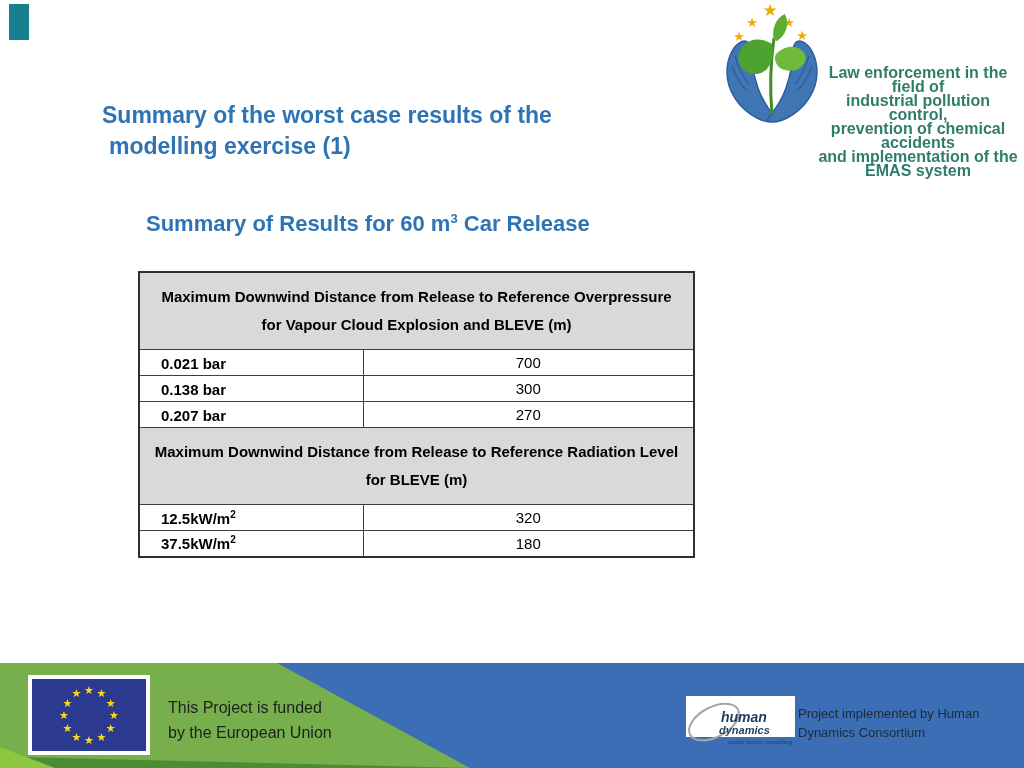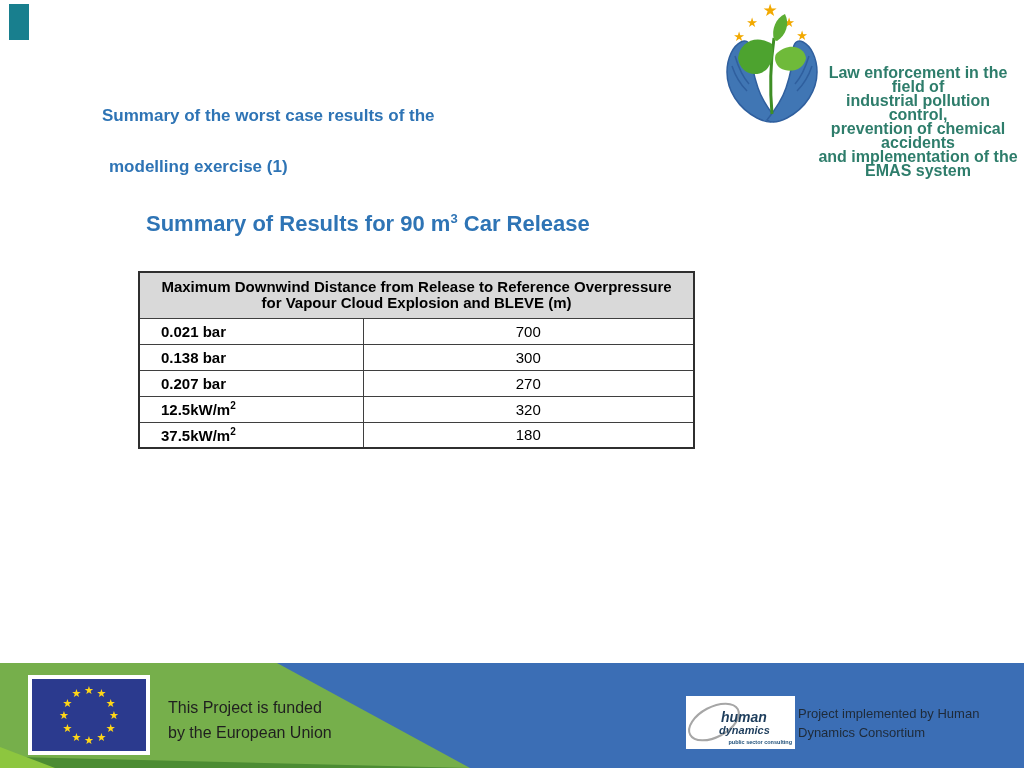--- a/index.html
+++ b/index.html
@@ -11,23 +11,23 @@
     overflow: hidden;
   }
   .abs { position: absolute; }
 
   
   .accent-mark { left: 9px; top: 4px; width: 20px; height: 36px; background: #187F8E; }
 
   
   .slide-title {
     left: 102px; top: 100px; width: 500px;
-    color: #2E74B5; font-size: 17px; font-weight: bold; line-height: 31px;
-  }
-  .slide-title .line2 { display: block; padding-left: 7px; margin-top: 20px; }
+    color: #2E74B5; font-size: 23px; font-weight: bold; line-height: 31px;
+  }
+  .slide-title .line2 { display: block; padding-left: 7px; }
 
   
   .org-logo-svg { left: 712px; top: 0px; }
   .org-logo-text {
     left: 816px; top: 66px; width: 204px;
     color: #2E7D6B; font-size: 16px; font-weight: bold; line-height: 14px;
     text-align: center;
   }
 
   
@@ -40,21 +40,21 @@
   
   .results-table-wrap { left: 138px; top: 271px; width: 557px; }
   table.results {
     width: 100%; border-collapse: collapse;
     border: 2px solid #2f2f2f;
     font-size: 15px; color: #000;
   }
   table.results td { border: 1px solid #3f3f3f; }
   td.section-header {
     background: #D9D9D9; font-weight: bold; text-align: center;
-    padding: 4px 10px; line-height: 16px; height: 46px;
+    padding: 10px 10px; line-height: 28px; height: 46px;
   }
   td.row-label { font-weight: bold; text-align: left; padding: 3px 3px 3px 21px; height: 26px; width: 224px; }
   td.row-label sup { font-size: 10px; }
   td.row-value { text-align: center; padding: 2px; height: 26px; }
 
   
   .footer-svg { left: 0; top: 663px; }
 
   .eu-flag {
     left: 28px; top: 675px; width: 122px; height: 80px;
@@ -62,21 +62,21 @@
   }
   .eu-flag-inner { position: relative; width: 114px; height: 72px; background: #2B3A8E; }
   .eu-star {
     position: absolute; color: #FFD617; font-size: 11px; line-height: 11px;
     transform: translate(-50%, -50%);
   }
   .eu-funding-text {
     left: 156px; top: 695px;
     color: #1f1f1f; font-size: 16px; line-height: 25px; font-weight: 500; margin-left: 12px;
   }
-  .hd-logo-box { left: 686px; top: 696px; width: 109px; height: 53px; background: #ffffff; }
+  .hd-logo-box { left: 686px; top: 696px; width: 109px; height: 41px; background: #ffffff; }
   .implemented-text {
     left: 798px; top: 704px; width: 210px;
     color: #1E2A38; font-size: 13px; line-height: 19px;
   }
 </style>
 </head>
 <body>
 
 <div class="abs accent-mark"></div>
 
@@ -110,40 +110,43 @@
   </svg>
 </div>
 <div class="abs org-logo-text">
   <span>Law enforcement in the field of</span><br>
   <span>industrial pollution control,</span><br>
   <span>prevention of chemical accidents</span><br>
   <span>and implementation of the EMAS system</span>
 </div>
 
 <h2 class="abs subtitle">
-  <span>Summary of Results for 90 m</span><sup>3</sup><span> Car Release</span>
+  <span>Summary of Results for 60 m</span><sup>3</sup><span> Car Release</span>
 </h2>
 
 <div class="abs results-table-wrap">
   <table class="results">
     <tbody>
       <tr>
         <td colspan="2" class="section-header">Maximum Downwind Distance from Release to Reference Overpressure for Vapour Cloud Explosion and BLEVE (m)</td>
       </tr>
       <tr>
         <td class="row-label"><span>0.021 bar</span><sup></sup></td>
         <td class="row-value">700</td>
       </tr>
       <tr>
         <td class="row-label"><span>0.138 bar</span><sup></sup></td>
         <td class="row-value">300</td>
       </tr>
       <tr>
         <td class="row-label"><span>0.207 bar</span><sup></sup></td>
         <td class="row-value">270</td>
+      </tr>
+      <tr>
+        <td colspan="2" class="section-header">Maximum Downwind Distance from Release to Reference Radiation Level for BLEVE (m)</td>
       </tr>
       <tr>
         <td class="row-label"><span>12.5kW/m</span><sup>2</sup></td>
         <td class="row-value">320</td>
       </tr>
       <tr>
         <td class="row-label"><span>37.5kW/m</span><sup>2</sup></td>
         <td class="row-value">180</td>
       </tr>
     </tbody>

